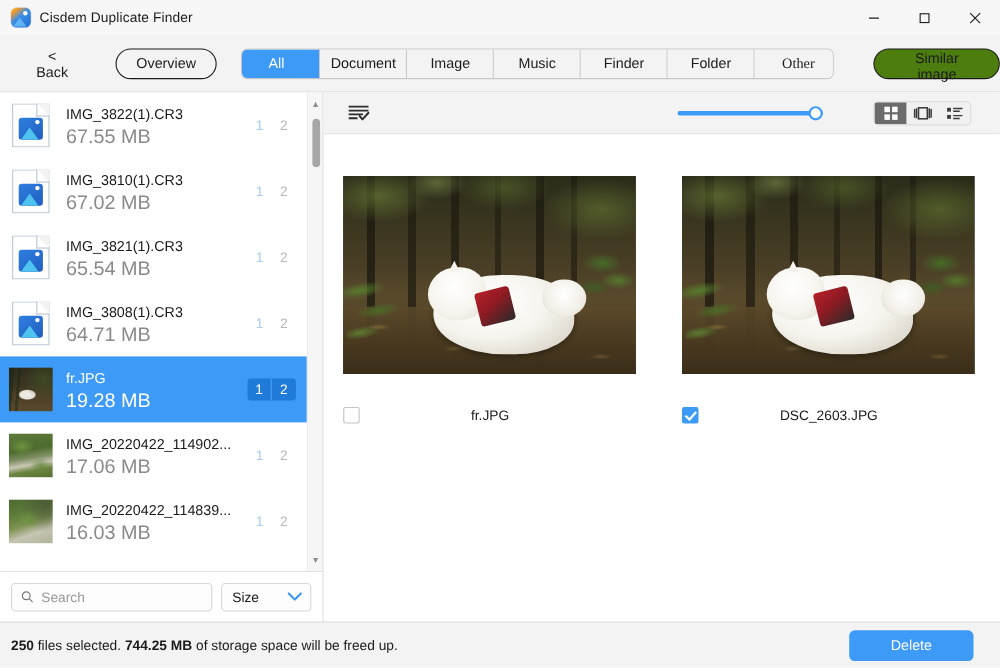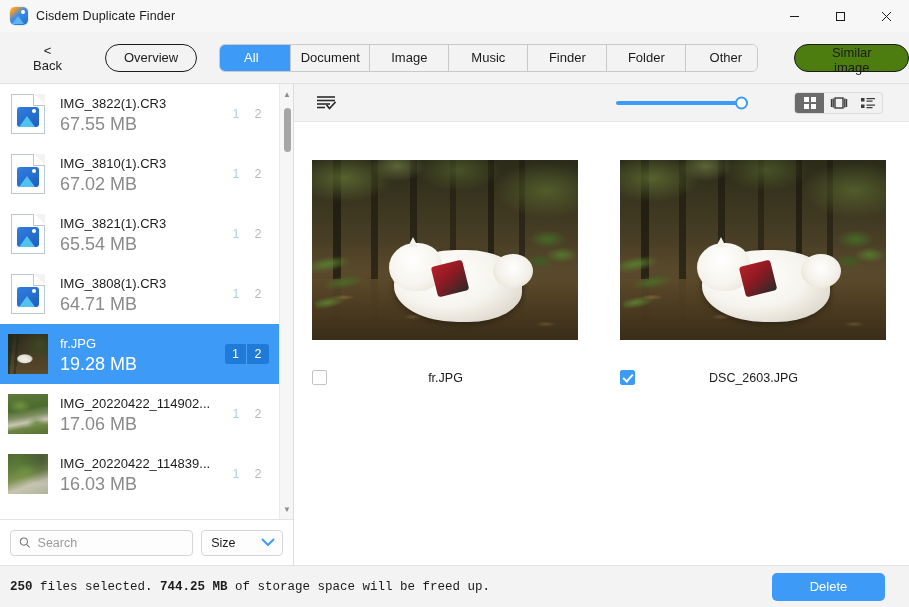--- a/index.html
+++ b/index.html
@@ -80,21 +80,21 @@
     justify-content: center;
   }
   .seg-item {
     min-width: 79px; height: 26px;
     display: flex; align-items: center; justify-content: center;
     font-size: 13px; color: #1b1b1b;
     background: #f3f3f3;
     border-right: 1px solid #c9c9c9;
     cursor: pointer;
   }
-  .seg-item:last-child { border-right: none; }
+  .seg-item:last-child { border-right: none; font-family: Liberation Serif, serif; }
   .seg-item.active { background: #3d9bf7; color: #fff; }
   .similar-btn {
     margin-left: 36px;
     height: 28px; padding: 0 18px;
     border: 1px solid #1b1b1b; border-radius: 14px;
     background: #4d7c0f; font-size: 13px; color: #1b1b1b;
     font-family: "Liberation Sans", sans-serif;
     cursor: pointer;
   }
 
@@ -396,21 +396,21 @@
 
   
   .statusbar {
     height: 42px; flex: 0 0 42px;
     background: #f3f3f3;
     border-top: 1px solid #e0e0e0;
     display: flex; align-items: center;
     position: relative;
   }
   .status-text {
-    margin-left: 10px; font-size: 12.5px; color: #1b1b1b; font-family: Liberation Mono, monospace;
+    margin-left: 10px; font-size: 12.5px; color: #1b1b1b;
   }
   .status-text b { font-weight: bold; }
   .delete-btn {
     position: absolute; right: 24px; top: 50%; transform: translateY(-50%);
     width: 113px; height: 28px;
     background: #3d9bf7; color: #fff;
     border: none; border-radius: 5px;
     font-size: 13px; cursor: pointer;
     font-family: "Liberation Sans", sans-serif;
   }

